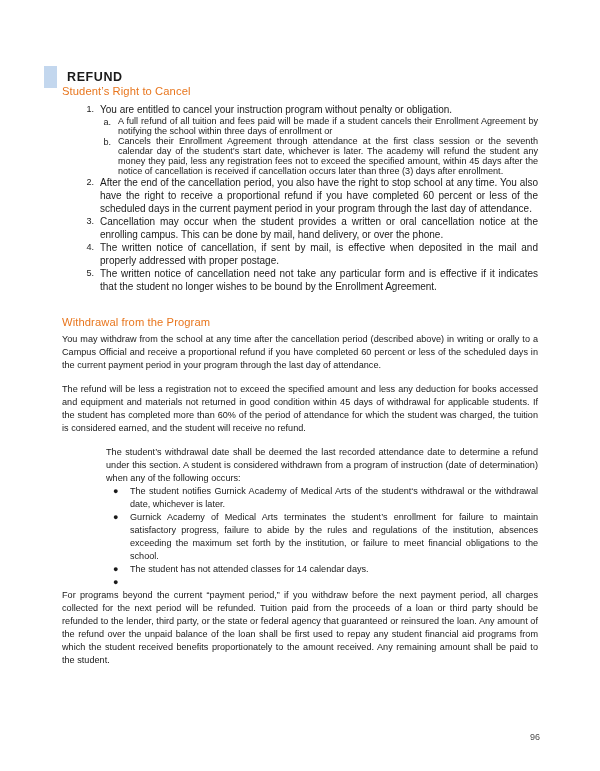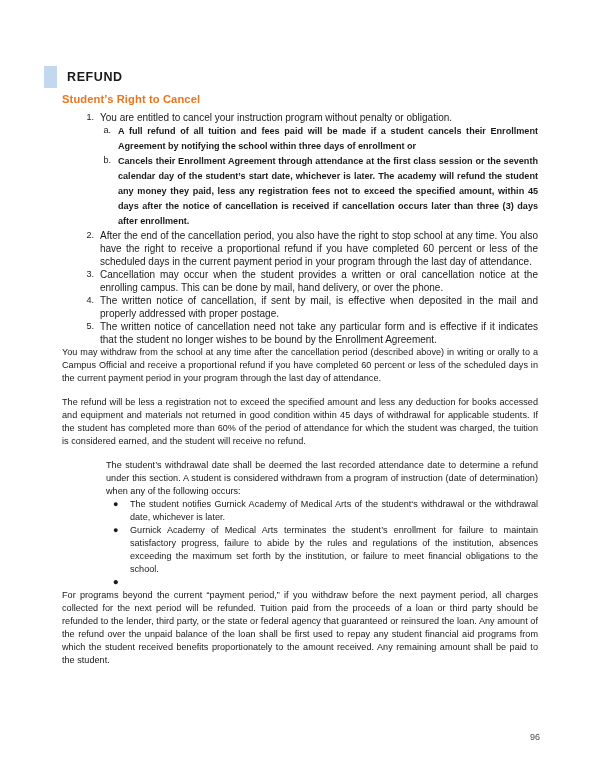--- a/index.html
+++ b/index.html
@@ -51,23 +51,23 @@
   
   .content {
     position: absolute;
     left: 62px;
     top: 84px;
     width: 476px;
   }
 
   h2.section-head {
     font-size: 11.2px;
-    font-weight: bold;
+    font-weight: normal;
     color: #e8761e;
-    margin: 8px 0 4px 0;
+    margin: 0 0 4px 0;
     line-height: 1.3;
     letter-spacing: 0.1px;
   }
   h2.section-head.spaced {
     margin-top: 22px;
   }
 
   p.body {
     font-size: 9.1px;
     line-height: 13.0px;
@@ -120,24 +120,23 @@
     position: absolute;
     left: 0;
     top: 0;
     width: 11px;
     text-align: right;
     font-size: 9.1px;
     line-height: 13.0px;
   }
   ol.alpha-list > li > .txt {
     font-size: 9.1px;
-    line-height: 15px;
+    line-height: 10px;
     text-align: justify;
     display: block;
-    font-weight: bold;
   }
 
   
   ul.bullet-list {
     list-style: none;
     margin: 0;
     padding: 0;
   }
   ul.bullet-list > li {
     position: relative;
@@ -214,38 +213,40 @@
         <span class="txt">The written notice of cancellation, if sent by mail, is effective when deposited in the mail and properly addressed with proper postage.</span>
       </li>
 
       <li>
         <span class="marker">5.</span>
         <span class="txt">The written notice of cancellation need not take any particular form and is effective if it indicates that the student no longer wishes to be bound by the Enrollment Agreement.</span>
       </li>
 
     </ol>
 
+    <h2 class="section-head spaced">Withdrawal from the Program</h2>
 
     <p class="body">You may withdraw from the school at any time after the cancellation period (described above) in writing or orally to a Campus Official and receive a proportional refund if you have completed 60 percent or less of the scheduled days in the current payment period in your program through the last day of attendance.</p>
 
     <p class="body">The refund will be less a registration not to exceed the specified amount and less any deduction for books accessed and equipment and materials not returned in good condition within 45 days of withdrawal for applicable students. If the student has completed more than 60% of the period of attendance for which the student was charged, the tuition is considered earned, and the student will receive no refund.</p>
 
     <p class="body tight">The student’s withdrawal date shall be deemed the last recorded attendance date to determine a refund under this section. A student is considered withdrawn from a program of instruction (date of determination) when any of the following occurs:</p>
 
     <ul class="bullet-list">
       <li>
         <span class="marker">●</span>
         <span class="txt">The student notifies Gurnick Academy of Medical Arts of the student‘s withdrawal or the withdrawal date, whichever is later.</span>
       </li>
       <li>
         <span class="marker">●</span>
         <span class="txt">Gurnick Academy of Medical Arts terminates the student’s enrollment for failure to maintain satisfactory progress, failure to abide by the rules and regulations of the institution, absences exceeding the maximum set forth by the institution, or failure to meet financial obligations to the school.</span>
       </li>
       <li>
         <span class="marker">●</span>
+        <span class="txt">The student has not attended classes for 14 calendar days.</span>
       </li>
       <li>
         <span class="marker">●</span>
       </li>
     </ul>
 
     <div class="gap-md"></div>
 
     <p class="body">For programs beyond the current “payment period,” if you withdraw before the next payment period, all charges collected for the next period will be refunded. Tuition paid from the proceeds of a loan or third party should be refunded to the lender, third party, or the state or federal agency that guaranteed or reinsured the loan. Any amount of the refund over the unpaid balance of the loan shall be first used to repay any student financial aid programs from which the student received benefits proportionately to the amount received. Any remaining amount shall be paid to the student.</p>
 

